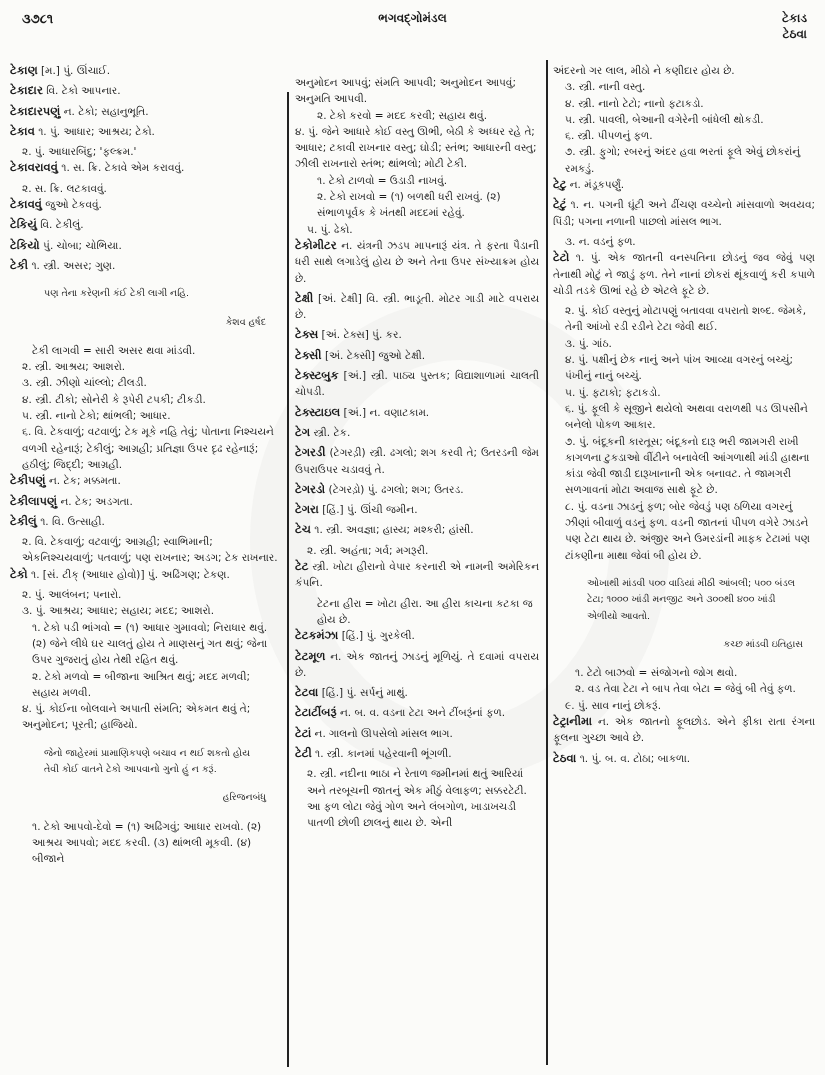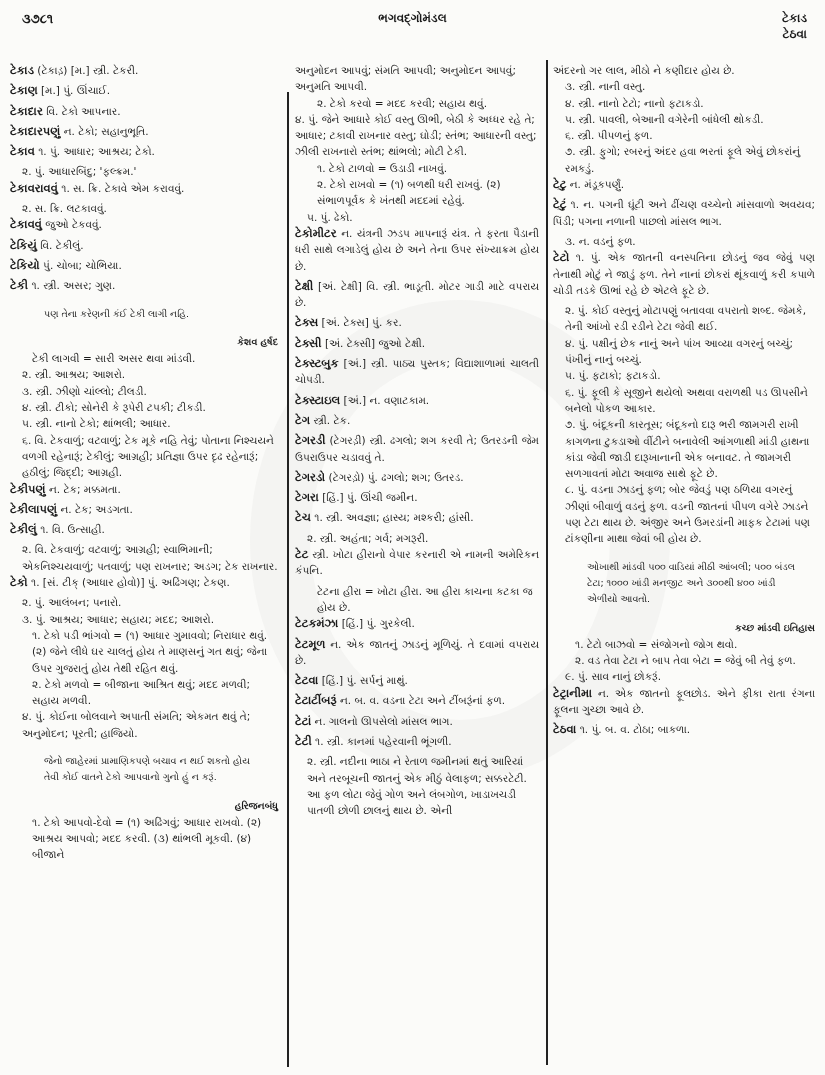--- a/index.html
+++ b/index.html
@@ -13,31 +13,31 @@
     box-sizing: border-box; pointer-events: none;
   }
   .header { position: absolute; left: 0; top: 0; width: 825px; height: 48px; }
   .page-num { position: absolute; left: 22px; top: 11px; font-size: 13px; font-weight: bold; }
   .running-title { position: absolute; left: 0; width: 825px; top: 11px; text-align: center; font-size: 12px; font-weight: bold; }
   .guide-words { position: absolute; right: 18px; top: 10px; text-align: right; font-size: 12px; font-weight: bold; line-height: 16px; }
   .col {
     position: absolute; top: 62px; font-size: 10.5px; line-height: 16.3px;
   }
   .col-left { left: 10px; width: 268px; }
-  .col-mid { left: 295px; width: 244px; }
+  .col-mid { left: 295px; width: 244px; margin-top: 12px; }
   .col-right { left: 553px; width: 262px; }
   .rule { position: absolute; top: 92px; width: 1.5px; background: #222; }
   .rule-1 { left: 287px; height: 975px; }
   .rule-2 { left: 546px; top: 60px; height: 1005px; }
   .entry { margin: 0 0 4px 0; text-align: justify; }
   .hw { font-weight: bold; font-size: 11.5px; }
   .sense { margin: 0; padding-left: 12px; }
   .cont { padding-left: 0; }
   .quote { font-size: 9.5px; padding-left: 22px; margin: 12px; }
-  .attr { font-size: 9.5px; text-align: right; margin: 0; font-weight: bold; }
+  .attr { font-size: 9.5px; text-align: right; margin: 12px; }
   .idiom { padding-left: 22px; margin: 0; }
   p { margin: 0; }
 </style>
 </head>
 <body>
 
 <div class="watermark"></div>
 
 <div class="header">
   <span class="page-num">૩૭૮૧</span>
@@ -45,21 +45,20 @@
   <div class="guide-words">
     <div>ટેકાડ</div>
     <div>ટેઠવા</div>
   </div>
 </div>
 
 <div class="rule rule-1"></div>
 <div class="rule rule-2"></div>
 
 <div class="col col-left">
-    <p class="entry"><span class="hw">ટેકાડ</span> <span>(ટેકાડ઼) [મ.] સ્ત્રી. ટેકરી.</span></p>
     <p class="entry"><span class="hw">ટેકાણ</span> <span>[મ.] પું. ઊંચાઈ.</span></p>
     <p class="entry"><span class="hw">ટેકાદાર</span> <span>વિ. ટેકો આપનાર.</span></p>
     <p class="entry"><span class="hw">ટેકાદારપણું</span> <span>ન. ટેકો; સહાનુભૂતિ.</span></p>
     <p class="entry"><span class="hw">ટેકાવ</span> <span>૧. પું. આધાર; આશ્રય; ટેકો.</span></p>
     <p class="sense">૨. પું. આધારબિંદુ; 'ફલ્ક્રમ.'</p>
     <p class="entry"><span class="hw">ટેકાવરાવવું</span> <span>૧. સ. ક્રિ. ટેકાવે એમ કરાવવું.</span></p>
     <p class="sense">૨. સ. ક્રિ. લટકાવવું.</p>
     <p class="entry"><span class="hw">ટેકાવવું</span> <span>જુઓ ટેકવવું.</span></p>
     <p class="entry"><span class="hw">ટેકિયું</span> <span>વિ. ટેકીલું.</span></p>
     <p class="entry"><span class="hw">ટેકિયો</span> <span>પું. ચોબા; ચોભિયા.</span></p>
@@ -120,20 +119,21 @@
     <p class="sense">૩. સ્ત્રી. નાની વસ્તુ.</p>
     <p class="sense">૪. સ્ત્રી. નાનો ટેટો; નાનો ફટાકડો.</p>
     <p class="sense">૫. સ્ત્રી. પાવલી, બેઆની વગેરેની બાંધેલી થોકડી.</p>
     <p class="sense">૬. સ્ત્રી. પીપળનું ફળ.</p>
     <p class="sense">૭. સ્ત્રી. ફુગો; રબરનું અંદર હવા ભરતાં ફૂલે એવું છોકરાંનું રમકડું.</p>
     <p class="entry"><span class="hw">ટેટુ</span> <span>ન. મંડૂકપર્ણું.</span></p>
     <p class="entry"><span class="hw">ટેટું</span> <span>૧. ન. પગની ઘૂંટી અને ઢીંચણ વચ્ચેનો માંસવાળો અવયવ; પિંડી; પગના નળાની પાછલો માંસલ ભાગ.</span></p>
     <p class="sense">૩. ન. વડનું ફળ.</p>
     <p class="entry"><span class="hw">ટેટો</span> <span>૧. પું. એક જાતની વનસ્પતિના છોડનું જવ જેવું પણ તેનાથી મોટું ને જાડું ફળ. તેને નાનાં છોકરાં થૂંકવાળું કરી કપાળે ચોડી તડકે ઊભાં રહે છે એટલે ફૂટે છે.</span></p>
     <p class="sense">૨. પું. કોઈ વસ્તુનું મોટાપણું બતાવવા વપરાતો શબ્દ. જેમકે, તેની આંખો રડી રડીને ટેટા જેવી થઈ.</p>
+    <p class="sense">૩. પું. ગાંઠ.</p>
     <p class="sense">૪. પું. પક્ષીનું છેક નાનું અને પાંખ આવ્યા વગરનું બચ્ચું; પંખીનું નાનું બચ્ચું.</p>
     <p class="sense">૫. પું. ફટાકો; ફટાકડો.</p>
     <p class="sense">૬. પું. ફૂલી કે સૂજીને થયેલો અથવા વરાળથી પડ ઊપસીને બનેલો પોકળ આકાર.</p>
     <p class="sense">૭. પું. બંદૂકની કારતૂસ; બંદૂકનો દારૂ ભરી જામગરી રાખી કાગળના ટુકડાઓ વીંટીને બનાવેલી આંગળાથી માંડી હાથના કાંડા જેવી જાડી દારૂખાનાની એક બનાવટ. તે જામગરી સળગાવતાં મોટા અવાજ સાથે ફૂટે છે.</p>
     <p class="sense">૮. પું. વડના ઝાડનું ફળ; બોર જેવડું પણ ઠળિયા વગરનું ઝીણાં બીવાળું વડનું ફળ. વડની જાતનાં પીપળ વગેરે ઝાડને પણ ટેટા થાય છે. અંજીર અને ઉમરડાંની માફક ટેટામાં પણ ટાંકણીના માથા જેવાં બી હોય છે.</p>
     <p class="quote">ઓખાથી માંડવી ૫૦૦ વાડિયાં મીઠી આંબલી; ૫૦૦ બંડલ ટેટા; ૧૦૦૦ ખાંડી મનજીટ અને ૩૦૦થી ૪૦૦ ખાંડી એળીયો આવતો.</p>
     <p class="attr">કચ્છ માંડવી ઇતિહાસ</p>
     <p class="idiom">૧. ટેટો બાઝવો = સંજોગનો જોગ થવો.</p>
     <p class="idiom">૨. વડ તેવા ટેટા ને બાપ તેવા બેટા = જેવું બી તેવું ફળ.</p>
     <p class="sense">૯. પું. સાવ નાનું છોકરૂં.</p>

